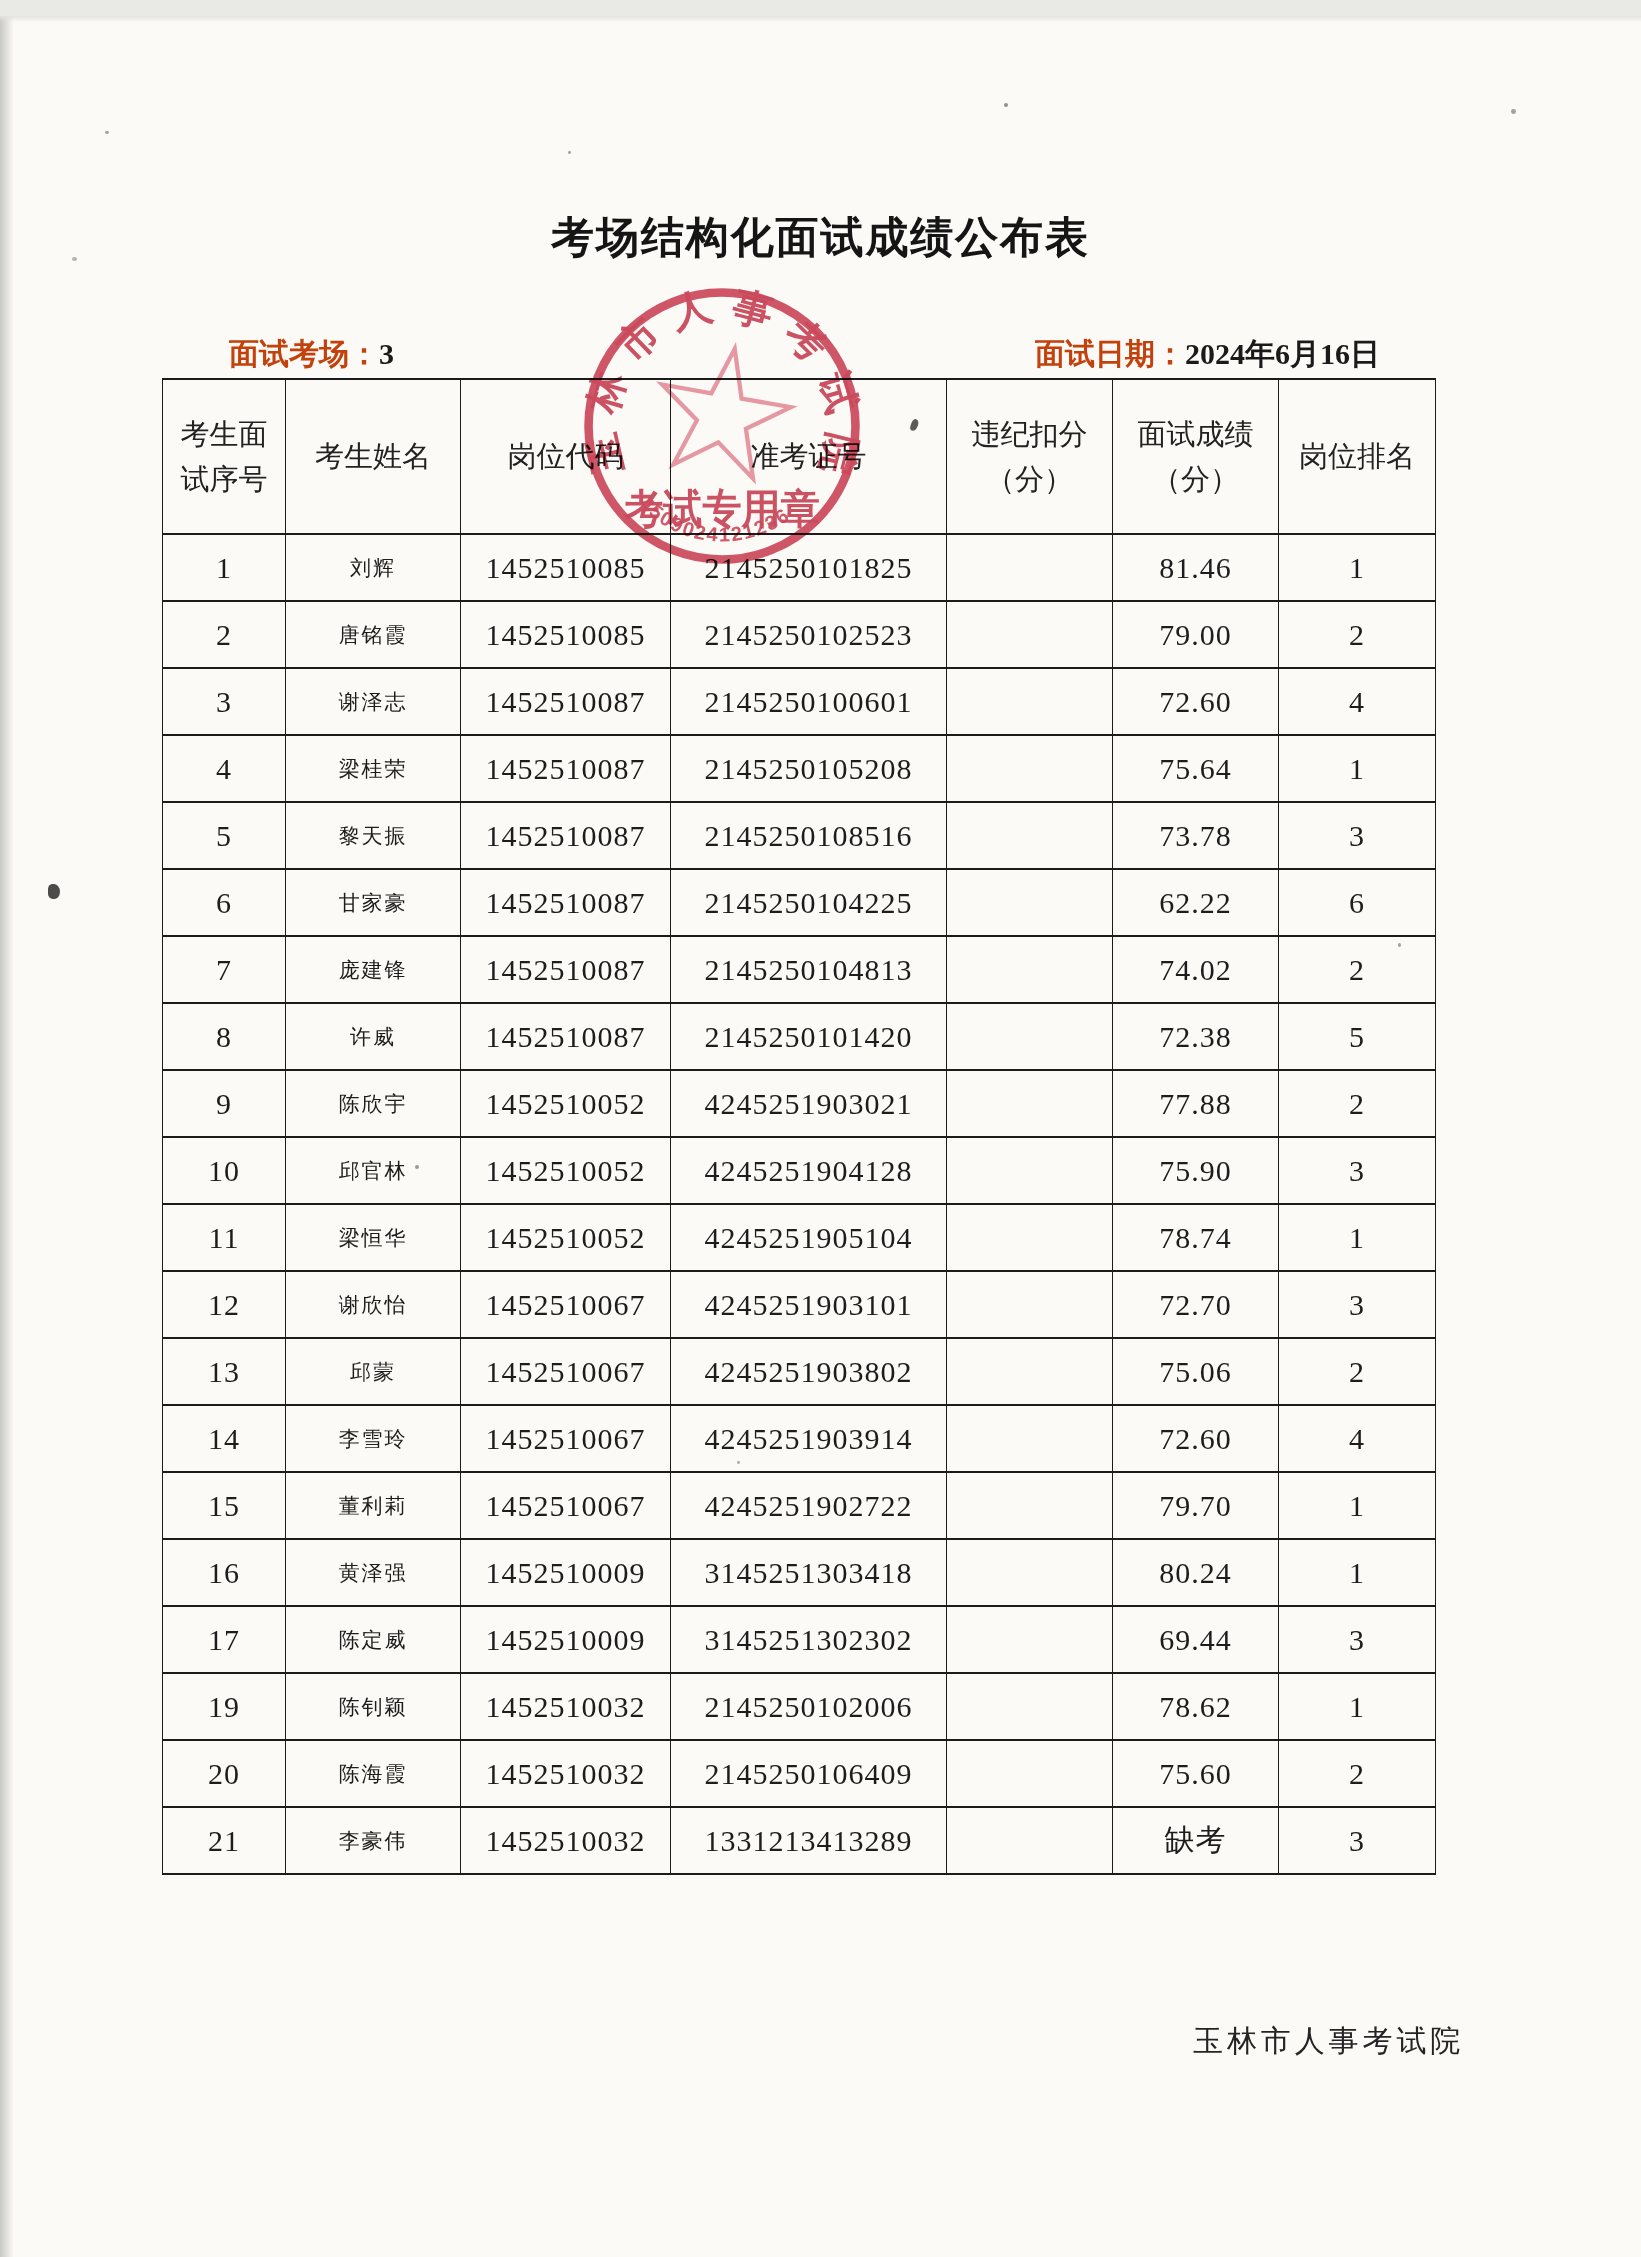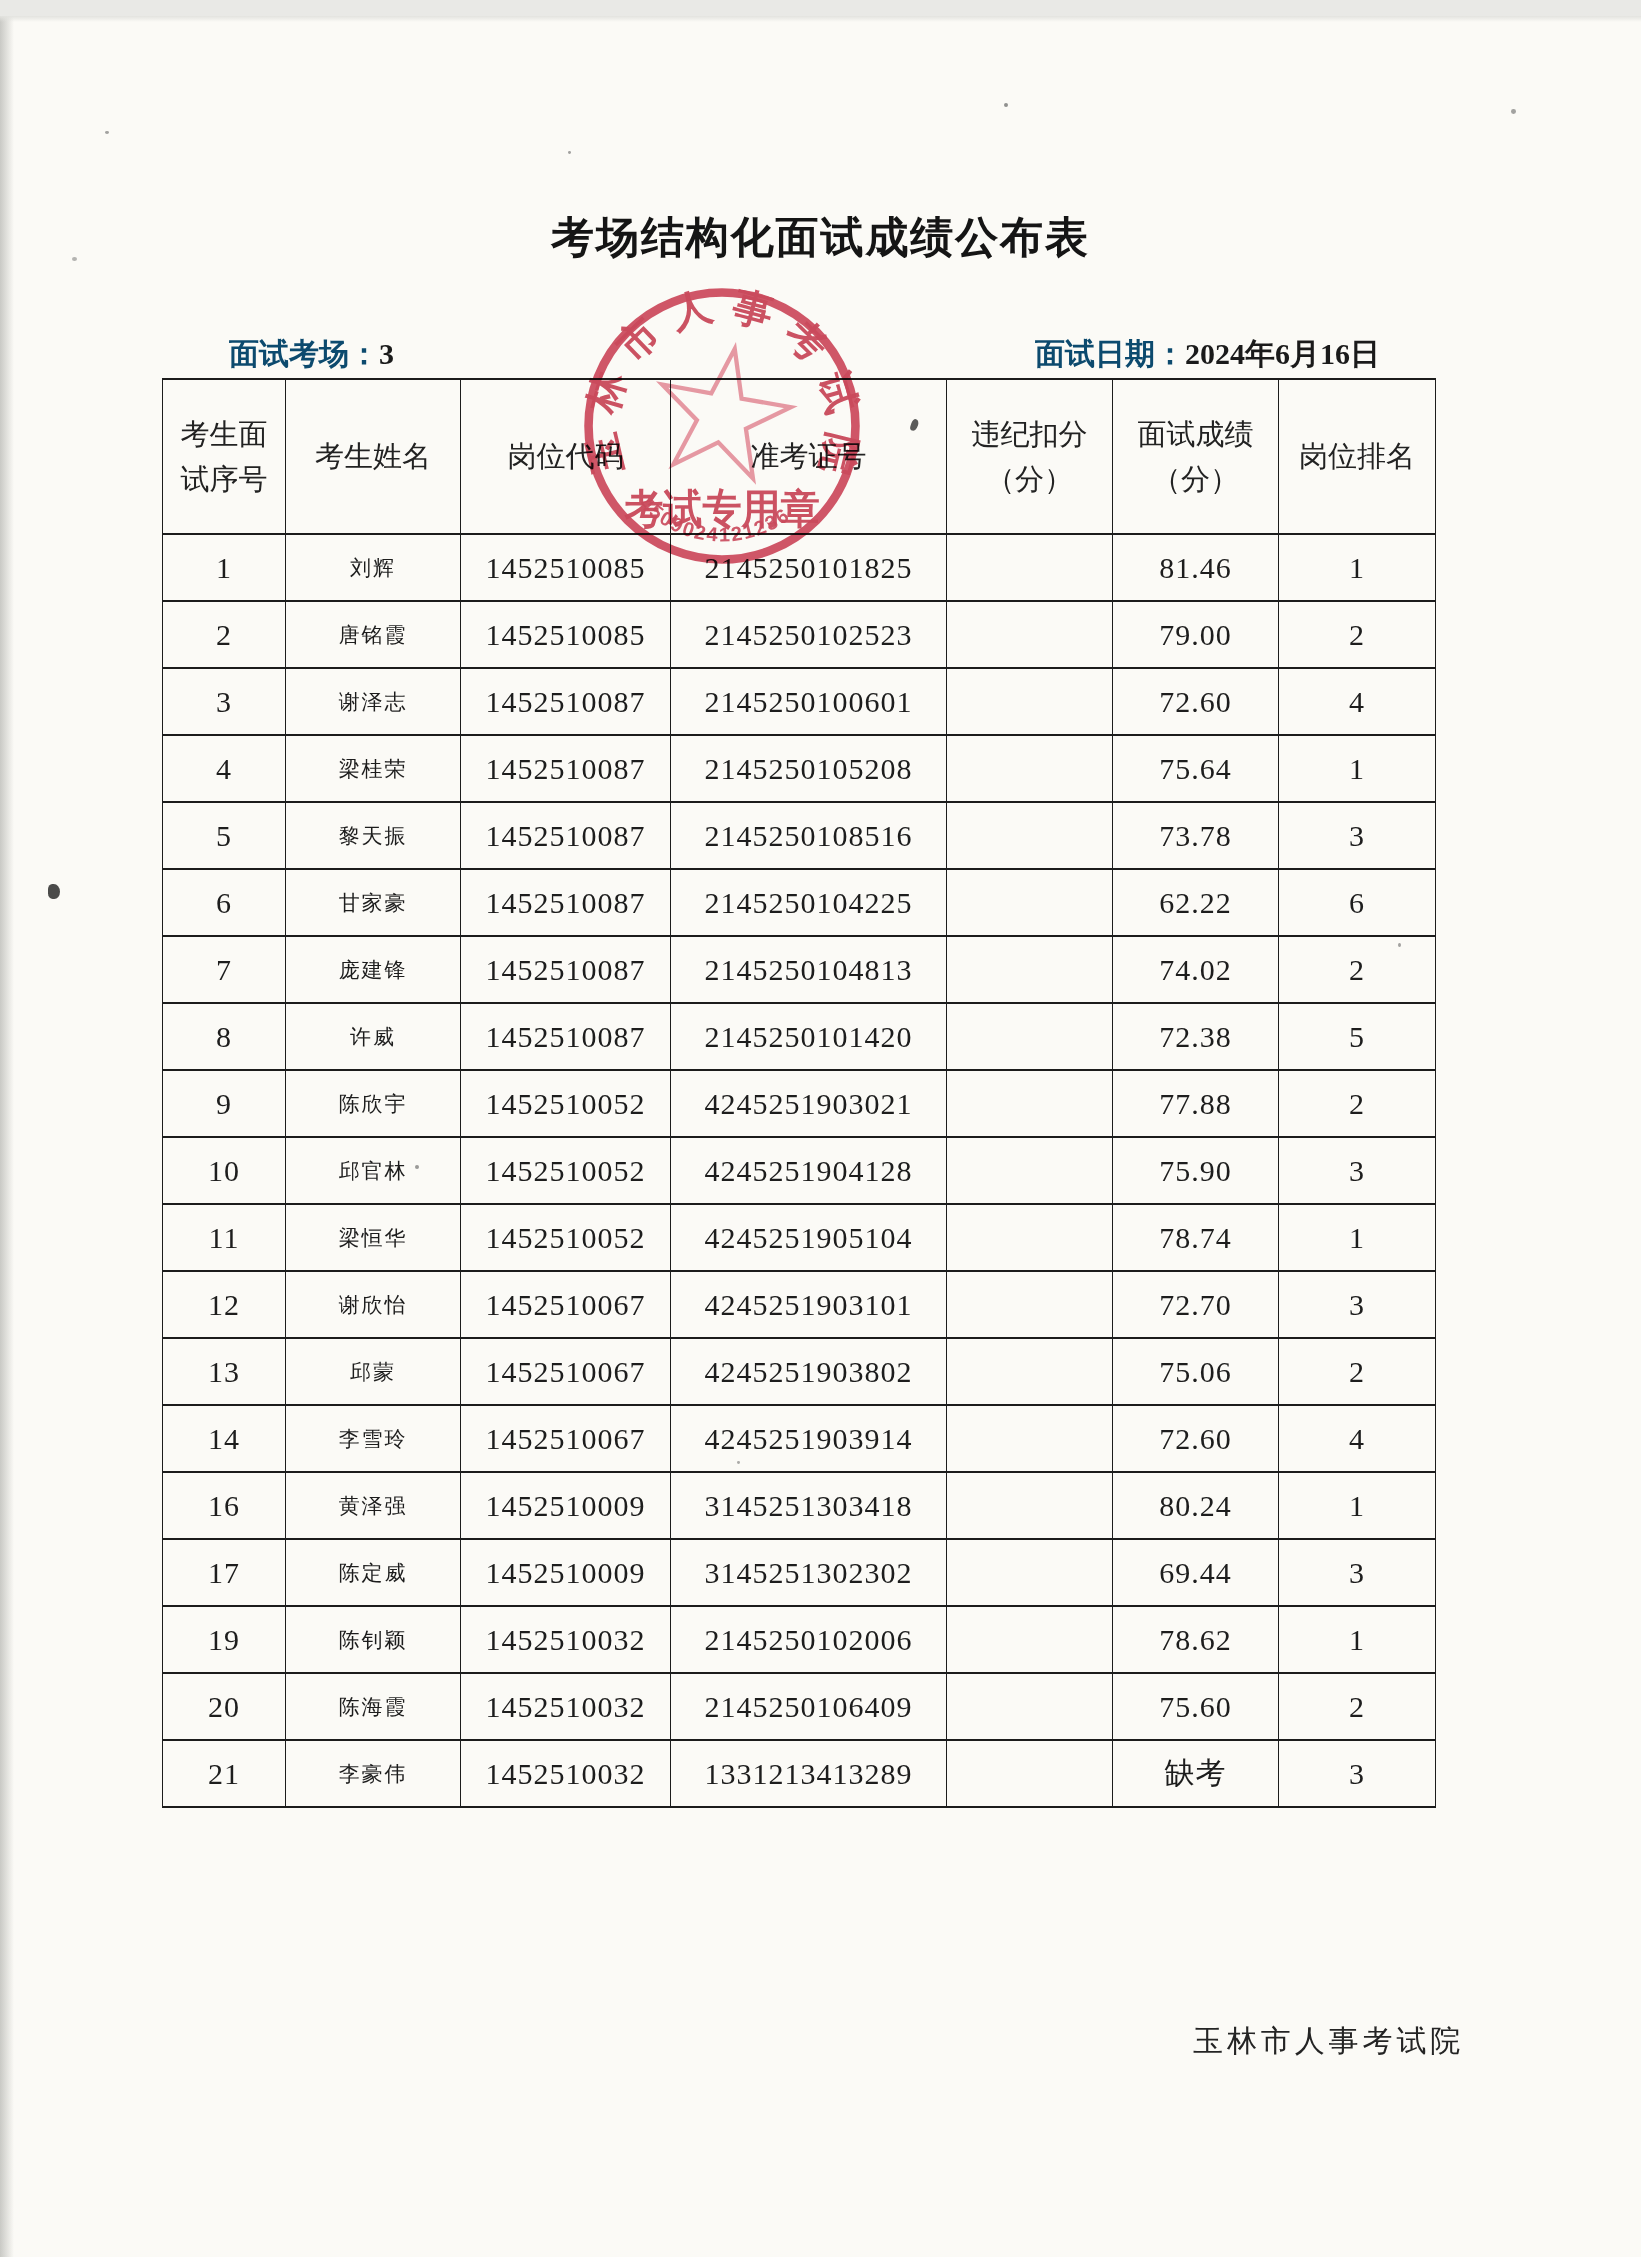--- a/index.html
+++ b/index.html
@@ -24,21 +24,21 @@
   }
   .doc-title{
     position:absolute;top:193px;left:0;width:1641px;
     text-align:center;
     font-family:"Liberation Sans", sans-serif;
     font-weight:bold;font-size:43px;letter-spacing:1.9px;color:#151515;
   }
   .meta-line{position:absolute;top:318px;left:0;width:1641px;height:39px;font-size:30px;}
   .meta-room{position:absolute;left:229px;top:0;}
   .meta-date{position:absolute;left:1035px;top:0;}
-  .meta-label{font-family:"Liberation Sans", sans-serif;font-weight:bold;color:#0c4a6e;}
+  .meta-label{font-family:"Liberation Sans", sans-serif;font-weight:bold;color:#c2410c;}
   .meta-value{font-family:"Liberation Serif", serif;font-weight:bold;color:#1a1a1a;}
 
   table.score-table{
     position:absolute;left:162px;top:362px;
     width:1273px;
     border-collapse:collapse;table-layout:fixed;
     background:transparent;
   }
   .score-table col.c1{width:123px;}
   .score-table col.c2{width:175px;}
@@ -245,20 +245,29 @@
         <tr>
           <td>14</td>
           <td>李雪玲</td>
           <td>1452510067</td>
           <td>4245251903914</td>
           <td></td>
           <td>72.60</td>
           <td>4</td>
         </tr>
         <tr>
+          <td>15</td>
+          <td>董利莉</td>
+          <td>1452510067</td>
+          <td>4245251902722</td>
+          <td></td>
+          <td>79.70</td>
+          <td>1</td>
+        </tr>
+        <tr>
           <td>16</td>
           <td>黄泽强</td>
           <td>1452510009</td>
           <td>3145251303418</td>
           <td></td>
           <td>80.24</td>
           <td>1</td>
         </tr>
         <tr>
           <td>17</td>

